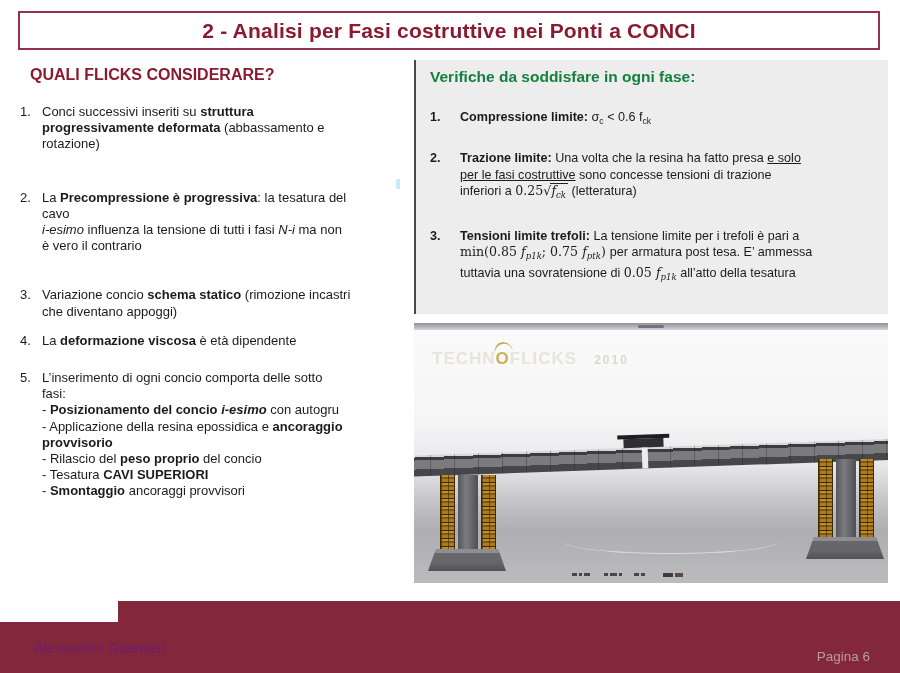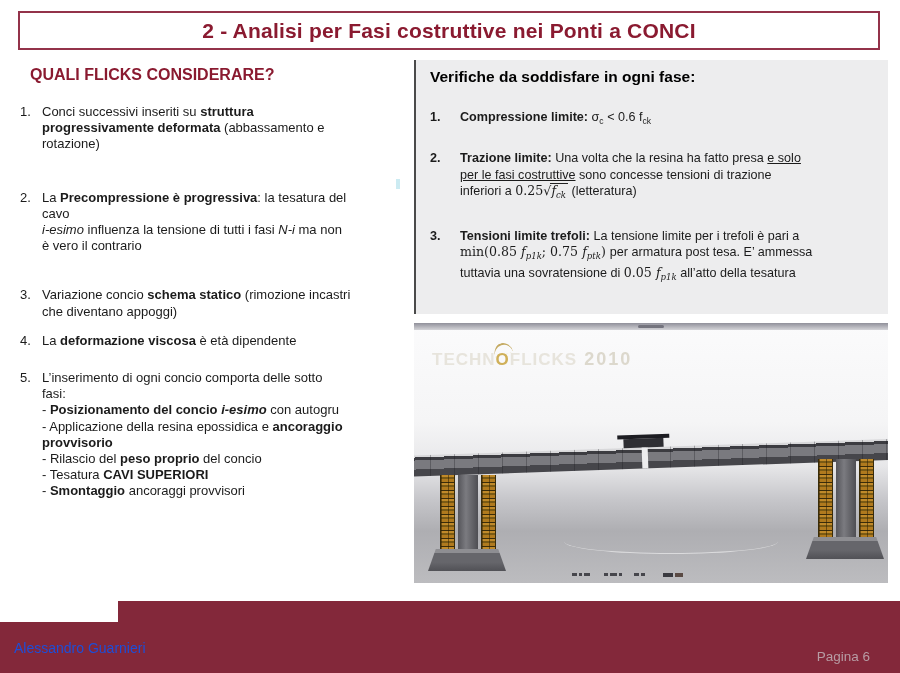--- a/index.html
+++ b/index.html
@@ -18,21 +18,21 @@
   .left-list .num{width:22px;flex:none;}
   .left-list .txt{width:368px;white-space:pre-wrap;}
   .left-list .row:nth-child(1){margin-bottom:37px;}
   .left-list .row:nth-child(2){margin-bottom:33px;}
   .left-list .row:nth-child(3){margin-bottom:13px;}
   .left-list .row:nth-child(4){margin-bottom:21px;}
 
   
   .checks{position:absolute;left:414px;top:60px;width:474px;height:254px;background:#ededee;
           border-left:2px solid #4a4a4a;box-sizing:border-box;padding:8px 8px 0 14px;}
-  .checks-heading{font-size:15.5px;font-weight:700;margin-bottom:23px;color:#000000;}
+  .checks-heading{font-size:15.5px;font-weight:700;margin-bottom:23px;color:#15803d;}
   .checks .row{display:flex;font-size:12.6px;line-height:16.5px;}
   .checks .num{width:30px;flex:none;font-weight:700;}
   .checks .txt{width:420px;white-space:pre-wrap;}
   .checks .row:nth-child(2){margin-bottom:21px;}
   .checks .row:nth-child(3){margin-bottom:24px;}
 
   
   .b{font-weight:700;}
   .i{font-style:italic;}
   .bi{font-weight:700;font-style:italic;}
@@ -48,21 +48,21 @@
   .fig-topbar{position:absolute;top:0;left:0;right:0;height:7px;
               background:linear-gradient(180deg,#90909a,#d4d4d8);}
   .fig-handle{position:absolute;top:2px;left:50%;width:26px;height:3px;margin-left:-13px;
               background:#74747e;border-radius:2px;}
   .watermark{position:absolute;left:18px;top:26px;font-size:17px;font-weight:700;letter-spacing:1px;
              color:rgba(226,222,212,.8);white-space:nowrap;}
   .wm-o{position:relative;color:#c9a43e;opacity:.85;}
   .wm-swoosh{position:absolute;top:-7px;left:-3px;width:19px;height:10px;border:0;
              border-top:2px solid rgba(176,140,40,.85);border-radius:50% 50% 0 0/100% 100% 0 0;
              transform:rotate(-18deg);}
-  .wm-year{font-size:18px;color:rgba(215,210,196,.85);margin-left:7px;letter-spacing:2px;}
+  .wm-year{font-size:12px;color:rgba(215,210,196,.85);margin-left:17px;letter-spacing:2px;}
 
   .deck{position:absolute;left:-8px;top:124px;width:506px;height:21px;transform:rotate(-2deg);
         background:
           repeating-linear-gradient(90deg,rgba(25,25,30,.30) 0 1px,transparent 1px 24px),
           linear-gradient(180deg,#d8d8da 0 2px,#3c3c41 2px 5px,#7a7a7f 5px 14px,#46464b 14px 100%);}
   .deck-gap{position:absolute;left:236px;top:0;width:6px;height:100%;background:#ecoece;background:#ececee;}
   .key-beam{position:absolute;left:212px;top:-13px;width:52px;height:4px;background:#1d1d22;}
   .key-seg{position:absolute;left:218px;top:-9px;width:40px;height:9px;background:#2e2e33;}
 
   .pier{position:absolute;display:flex;}
@@ -85,21 +85,21 @@
   .ticks i:nth-child(1){width:5px;}.ticks i:nth-child(2){width:3px;}.ticks i:nth-child(3){width:6px;margin-right:14px;}
   .ticks i:nth-child(4){width:4px;}.ticks i:nth-child(5){width:7px;}.ticks i:nth-child(6){width:3px;margin-right:12px;}
   .ticks i:nth-child(7){width:5px;}.ticks i:nth-child(8){width:4px;margin-right:18px;}
   .ticks i:nth-child(9){width:10px;height:4px;background:#3a3a40;}.ticks i:nth-child(10){width:8px;height:4px;background:#5a4a44;}
 
   .artifact{position:absolute;left:396px;top:179px;width:4px;height:10px;background:#bfe6ef;opacity:.8;}
 
   
   .footer-bar{position:absolute;left:0;top:601px;width:900px;height:72px;background:#83283a;}
   .footer-notch{position:absolute;left:0;top:601px;width:118px;height:21px;background:#ffffff;}
-  .author{position:absolute;left:14px;top:640px;color:#1d4ed8;font-size:14px;}
+  .author{position:absolute;left:34px;top:640px;color:#701a75;font-size:14px;}
   .project{position:absolute;right:125px;top:620px;width:560px;text-align:right;color:#ffffff;
            font-weight:700;font-size:12px;line-height:16px;}
   .page-label{position:absolute;right:30px;top:649px;color:#b79ca4;font-size:13.5px;}
 </style>
 </head>
 <body>
 
 <div id="slide">
 
   <div class="title-box">

